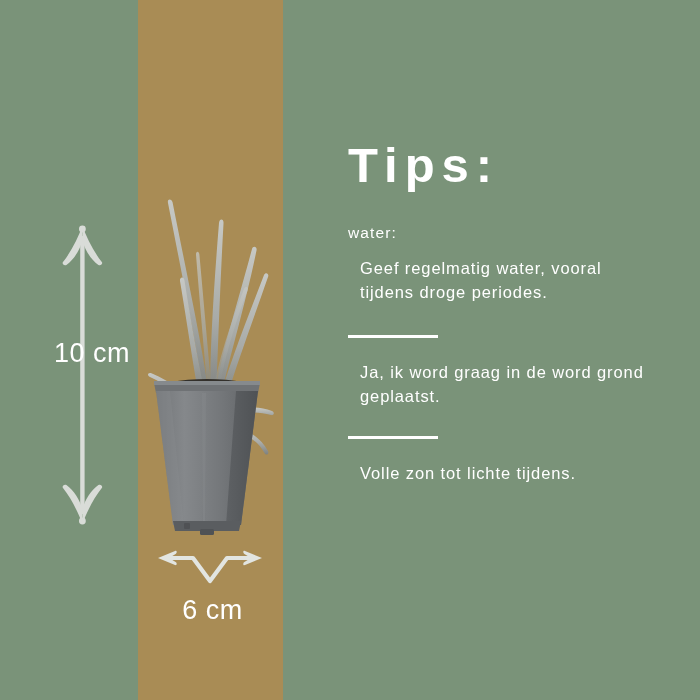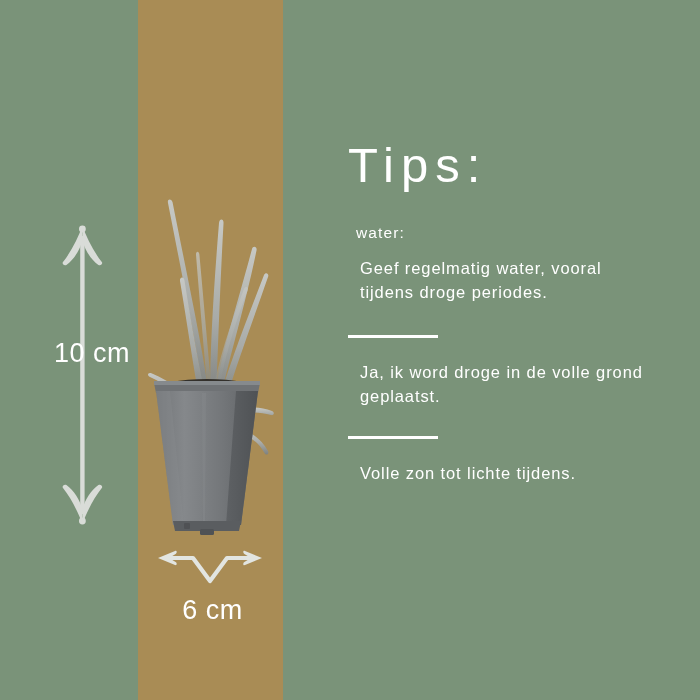--- a/index.html
+++ b/index.html
@@ -102,36 +102,36 @@
   .tips-panel {
     position: absolute;
     left: 348px;
     top: 140px;
     width: 320px;
   }
 
   .tips-title {
     color: #ffffff;
     font-size: 49px;
-    font-weight: 400;
+    font-weight: 700;
     letter-spacing: 7px;
     line-height: 1.05;
     margin: 0 0 30px 0;
     white-space: nowrap;
   }
 
   .tip-block { margin: 0; }
 
   .tip-heading {
     color: #ffffff;
     font-size: 15.5px;
     font-weight: 400;
     letter-spacing: 1.1px;
     line-height: 1.55;
-    margin: 8px;
+    margin: 0;
     white-space: nowrap;
   }
 
   .tip-body {
     color: #ffffff;
     font-size: 16.5px;
     font-weight: 400;
     letter-spacing: 0.9px;
     line-height: 1.45;
     margin: 12px;
@@ -263,21 +263,21 @@
     <h1 class="tips-title">Tips:</h1>
 
     <div class="tip-block">
       <p class="tip-heading">water:</p>
       <p class="tip-body">Geef regelmatig water, vooral tijdens droge periodes.</p>
     </div>
 
     <hr class="tip-divider divider-water-overpotten">
 
     <div class="tip-block">
-      <p class="tip-body">Ja, ik word droge in de volle grond geplaatst.</p>
+      <p class="tip-body">Ja, ik word graag in de word grond geplaatst.</p>
     </div>
 
     <hr class="tip-divider">
 
     <div class="tip-block">
       <p class="tip-body">Volle zon tot lichte tijdens.</p>
     </div>
 
   </div>
 

